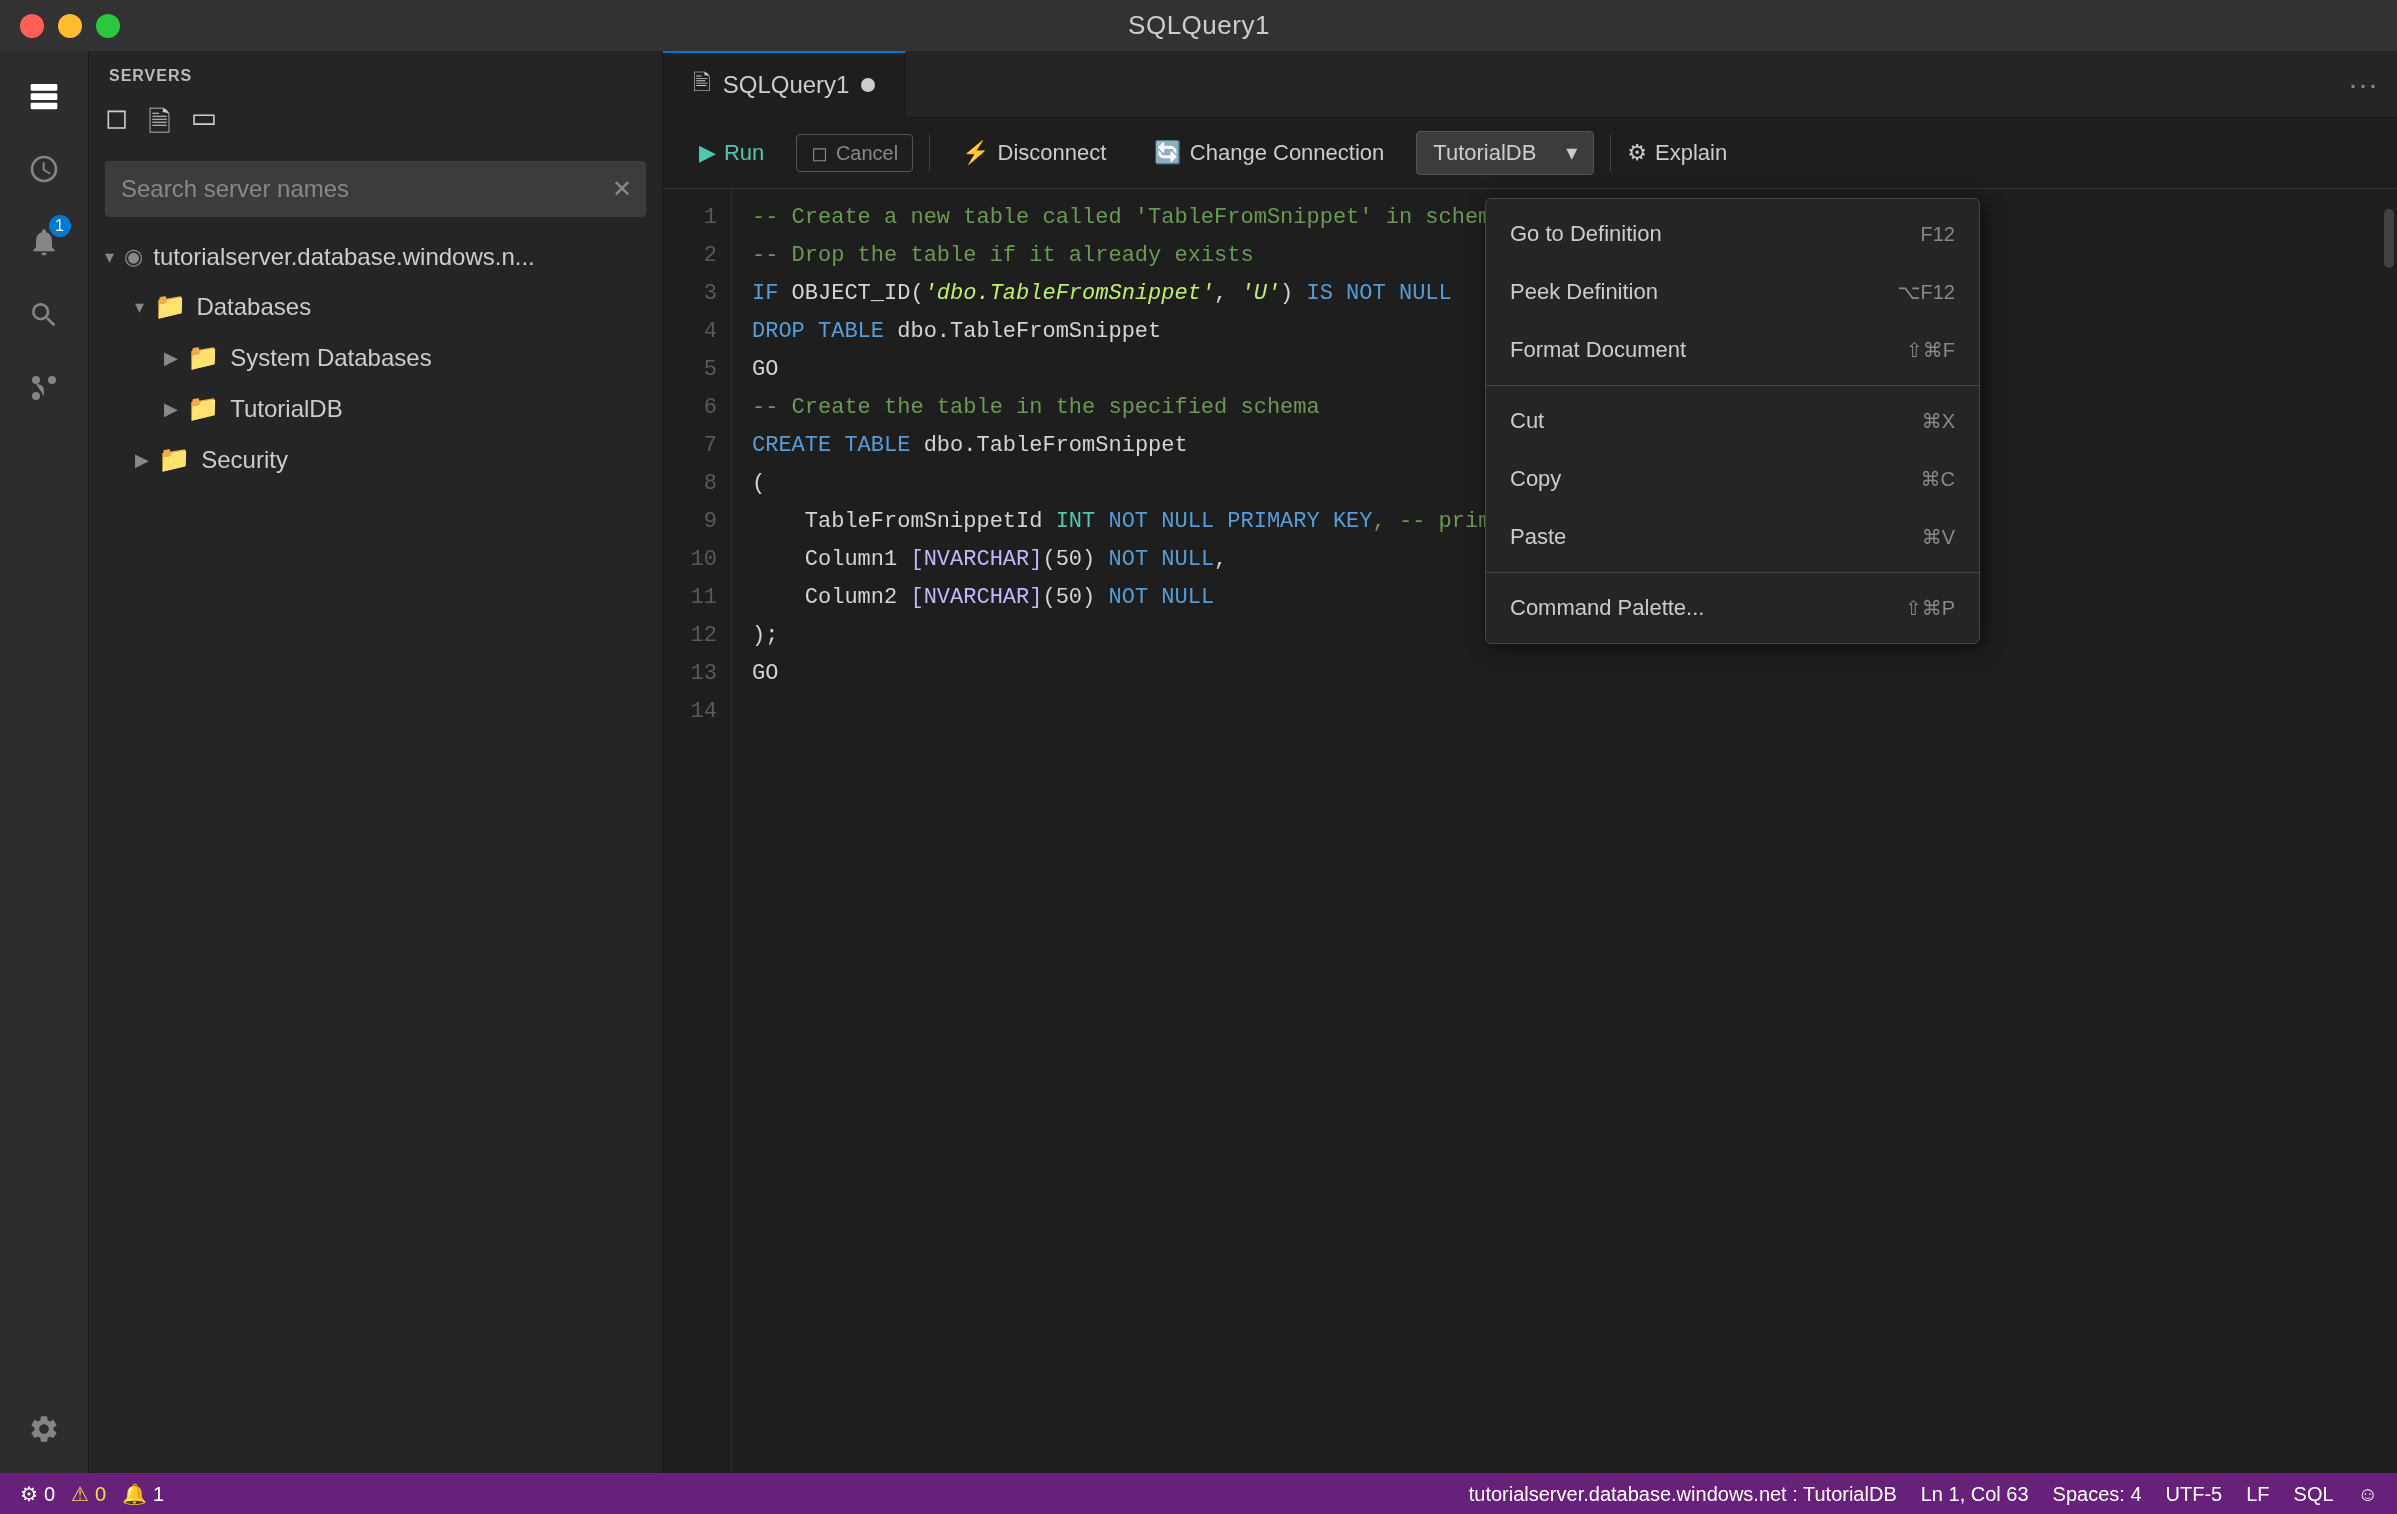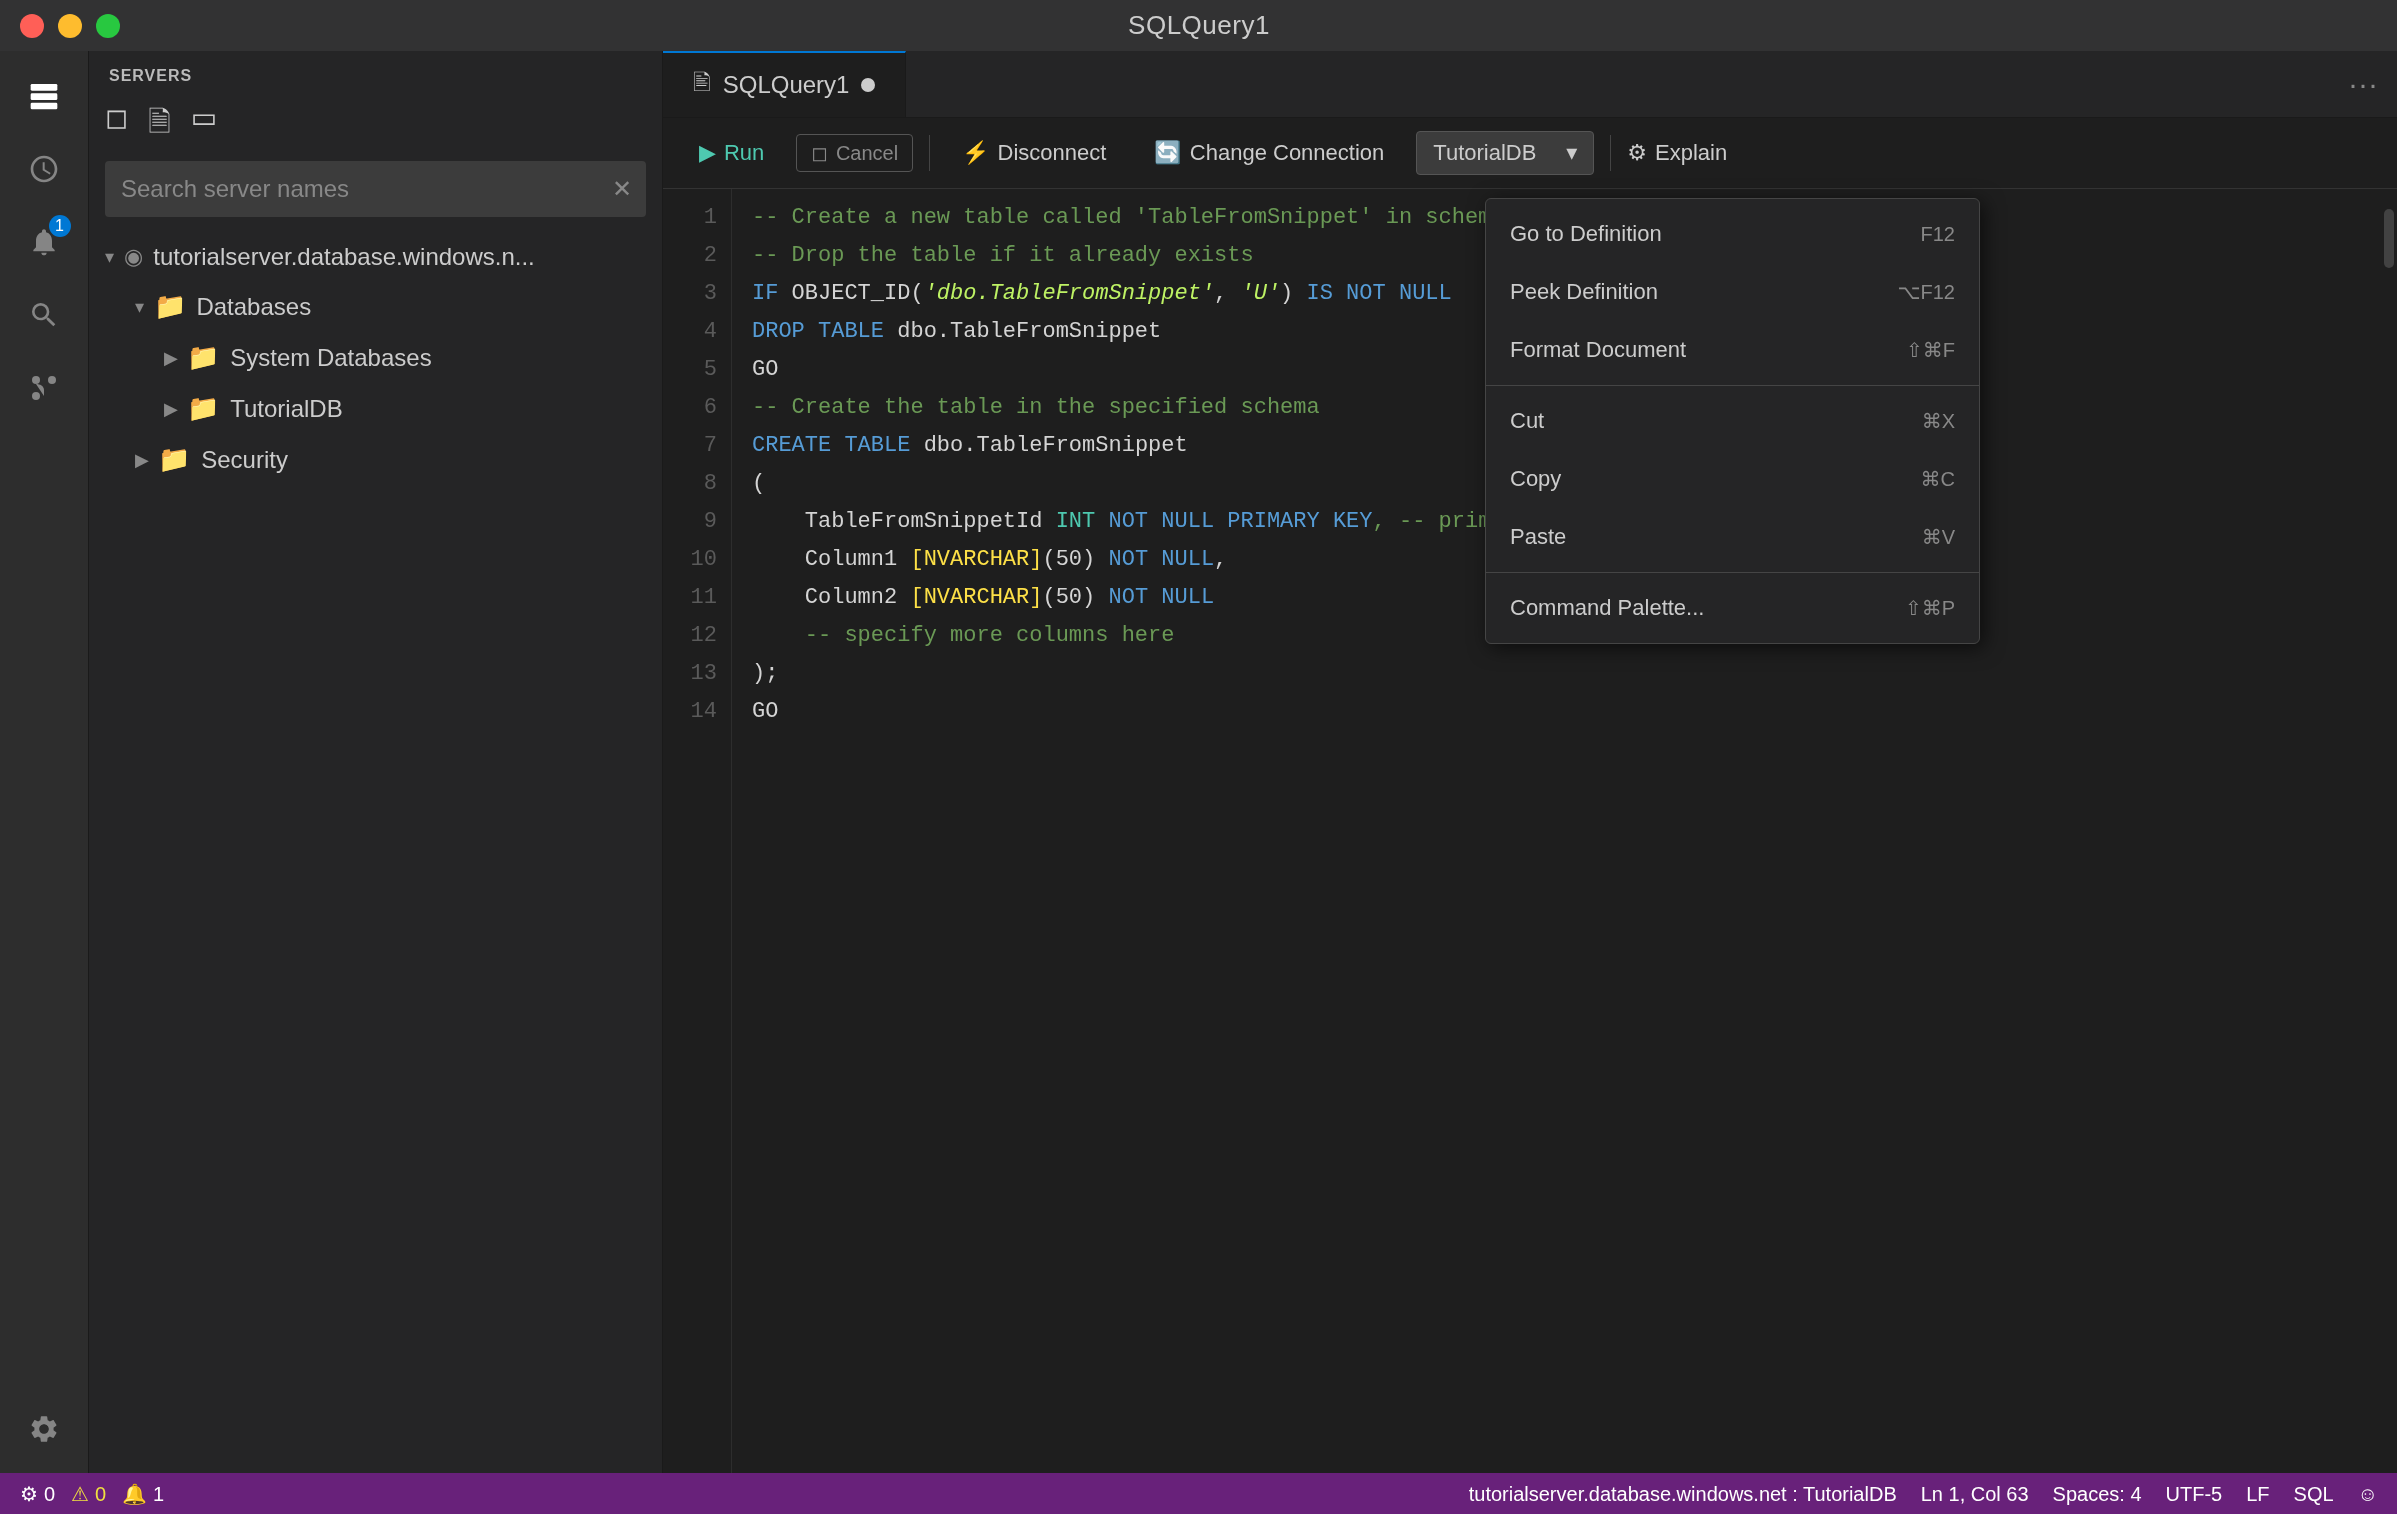--- a/index.html
+++ b/index.html
@@ -262,21 +262,21 @@
     .line-numbers div { line-height: 38px; }
     .code-content {
       flex: 1;
       padding: 10px 20px;
       overflow: auto;
     }
     .code-line { line-height: 38px; white-space: pre; }
     .comment { color: #6a9955; }
     .keyword { color: #569cd6; text-align: right; }
     .string { color: #bef264; font-style: italic; }
-    .identifier { color: #fde047; }
+    .identifier { color: #c4b5fd; }
     .plain { color: #d4d4d4; }
     .type-kw { color: #4ec9b0; }
 
     
     .context-menu {
       position: absolute;
       top: 198px;
       left: 1485px;
       background: #252526;
       border: 1px solid #454545;
@@ -501,21 +501,20 @@
         <div class="code-line"><span class="comment">-- Drop the table if it already exists</span></div>
         <div class="code-line"><span class="keyword">IF </span><span class="plain">OBJECT_ID(</span><span class="string">'dbo.TableFromSnippet'</span><span class="plain">, </span><span class="string">'U'</span><span class="plain">) </span><span class="keyword">IS NOT NULL</span></div>
         <div class="code-line"><span class="keyword">DROP TABLE </span><span class="plain">dbo.TableFromSnippet</span></div>
         <div class="code-line"><span class="plain">GO</span></div>
         <div class="code-line"><span class="comment">-- Create the table in the specified schema</span></div>
         <div class="code-line"><span class="keyword">CREATE TABLE </span><span class="plain">dbo.TableFromSnippet</span></div>
         <div class="code-line"><span class="plain">(</span></div>
         <div class="code-line"><span class="plain">    TableFromSnippetId </span><span class="type-kw">INT </span><span class="keyword">NOT NULL </span><span class="keyword">PRIMARY KEY</span><span class="comment">, -- primary key</span></div>
         <div class="code-line"><span class="plain">    Column1 </span><span class="identifier">[NVARCHAR]</span><span class="plain">(50) </span><span class="keyword">NOT NULL</span><span class="plain">,</span></div>
         <div class="code-line"><span class="plain">    Column2 </span><span class="identifier">[NVARCHAR]</span><span class="plain">(50) </span><span class="keyword">NOT NULL</span></div>
-        <div class="code-line"><span class="comment">    -- specify more columns here</span></div>
         <div class="code-line"><span class="plain">);</span></div>
         <div class="code-line"><span class="plain">GO</span></div>
       </div>
       <div class="scrollbar">
         <div class="scrollbar-thumb"></div>
       </div>
     </div>
 
     <div class="context-menu">
       <div class="menu-item">

